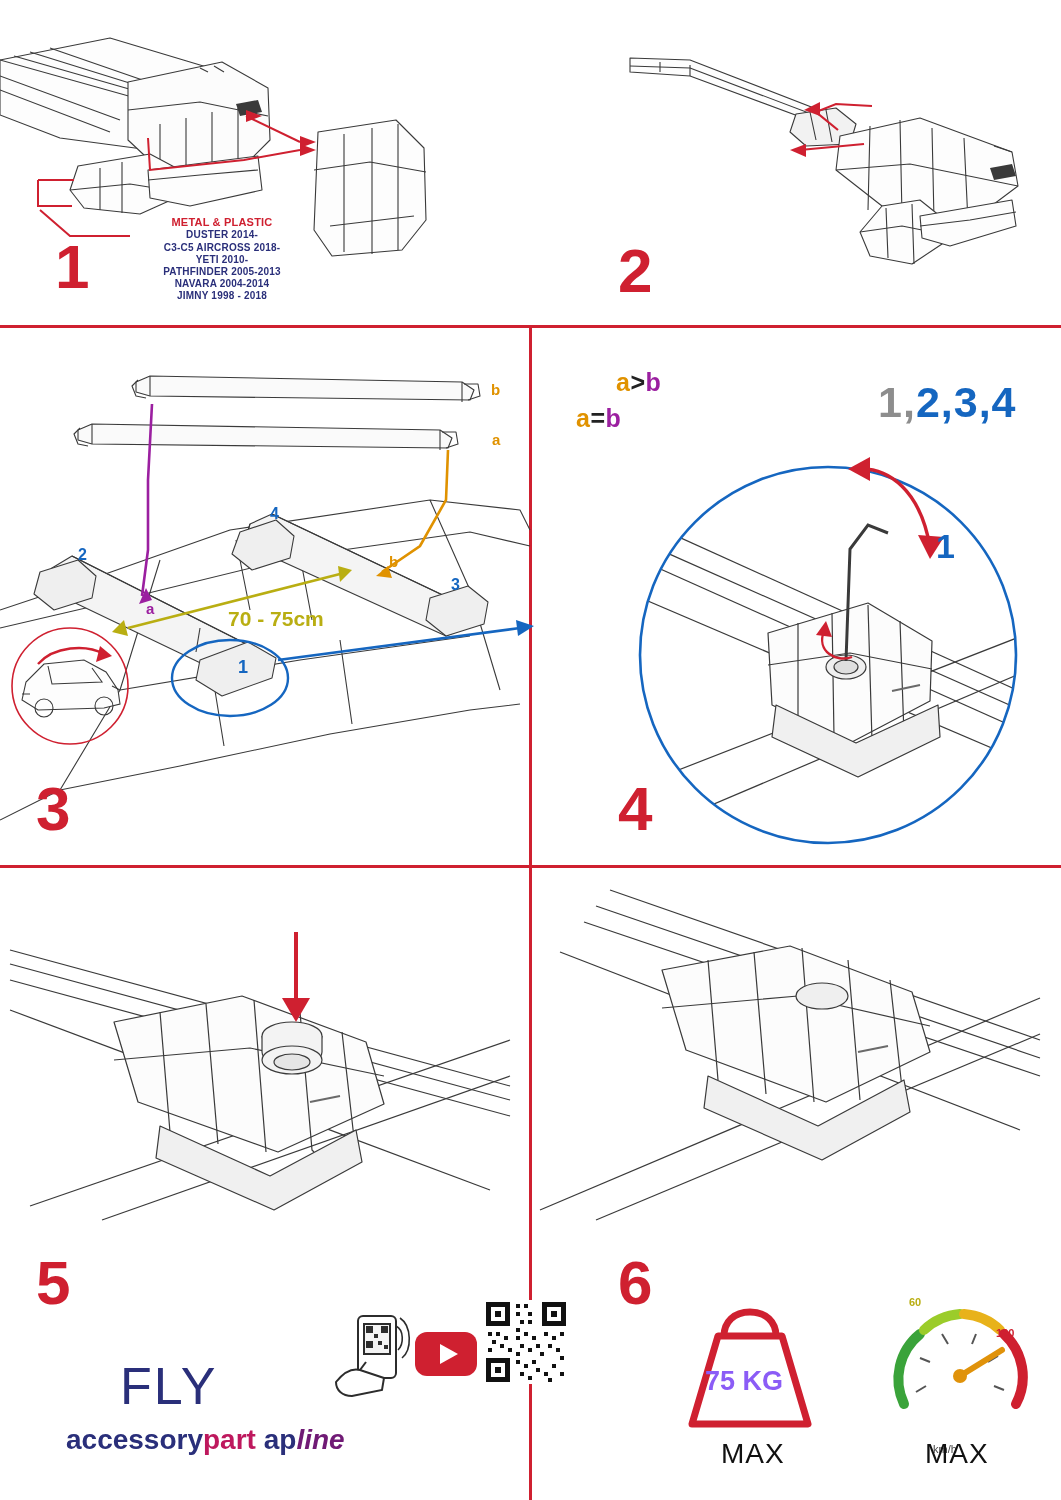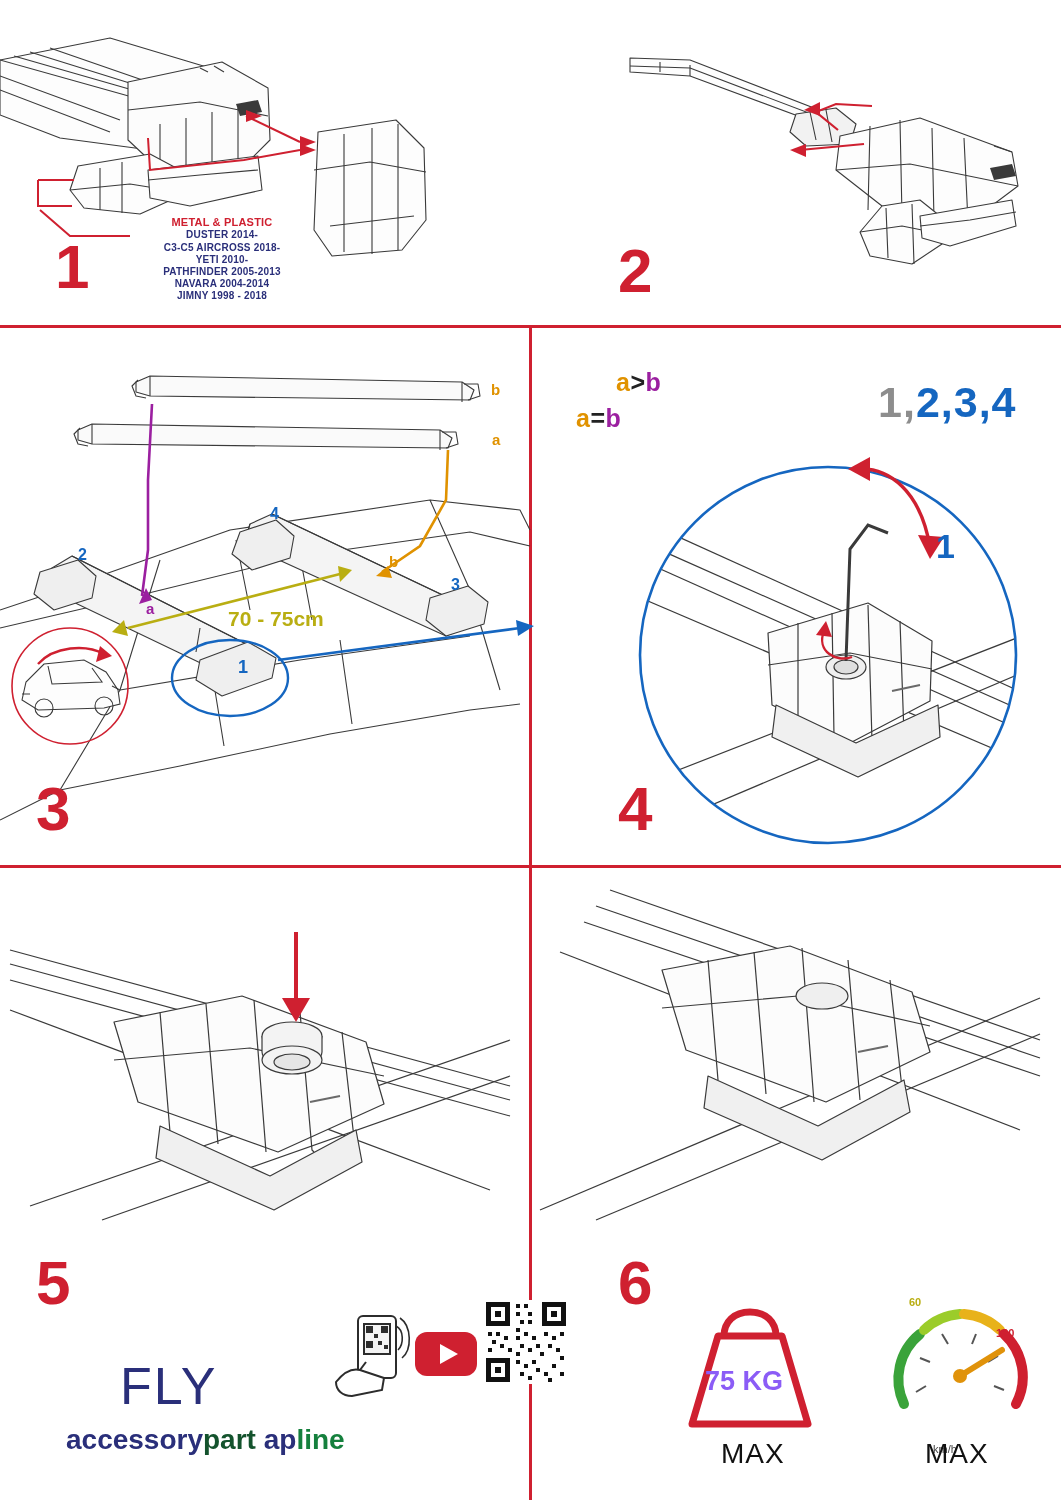--- a/index.html
+++ b/index.html
@@ -29,23 +29,23 @@
   .big1234 .g{color:#8d8d8d;}
   .big1234 .bl{color:#1566c0;}
 
   .bluenum{position:absolute;color:#1566c0;font-weight:700;}
   .yellowtxt{position:absolute;color:#b9ae12;font-weight:700;font-size:21px;}
 
   .brand{position:absolute;}
   .brand-fly{font-size:52px;letter-spacing:2px;color:#2a2f7a;font-weight:400;text-align:right;}
   .brand-sub{font-size:28px;font-weight:700;}
   .brand-sub .acc{color:#2a2f7a;}
-  .brand-sub .part{color:#14532d;}
+  .brand-sub .part{color:#be185d;}
   .brand-sub .ap{color:#2a2f7a;}
-  .brand-sub .line{color:#15803d;}
+  .brand-sub .line{color:#701a75;font-style:italic;}
 
   .maxlabel{position:absolute;font-size:28px;color:#111;letter-spacing:1px;}
   .kgtext{position:absolute;color:#8b5cf6;font-weight:700;font-size:27px;}
   .spd-small{position:absolute;font-size:11px;color:#b9ae12;font-weight:700;}
   .spd-small2{position:absolute;font-size:11px;color:#cf2030;font-weight:700;}
   .kmh{position:absolute;font-size:11px;color:#444;margin-top:39px;}
 </style>
 </head>
 <body>
 

